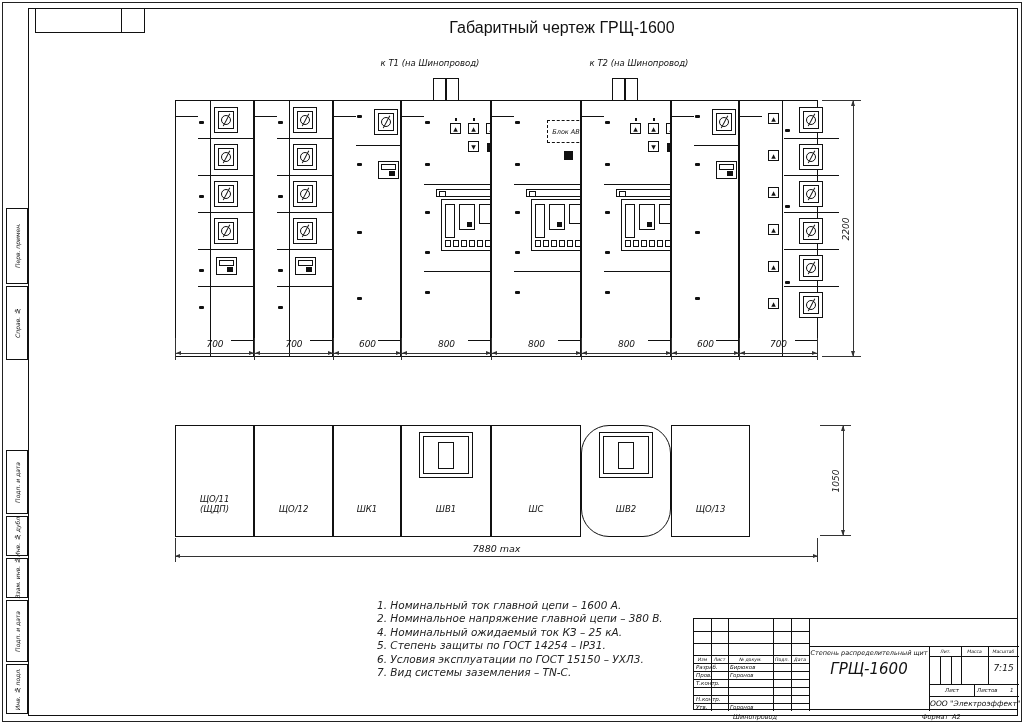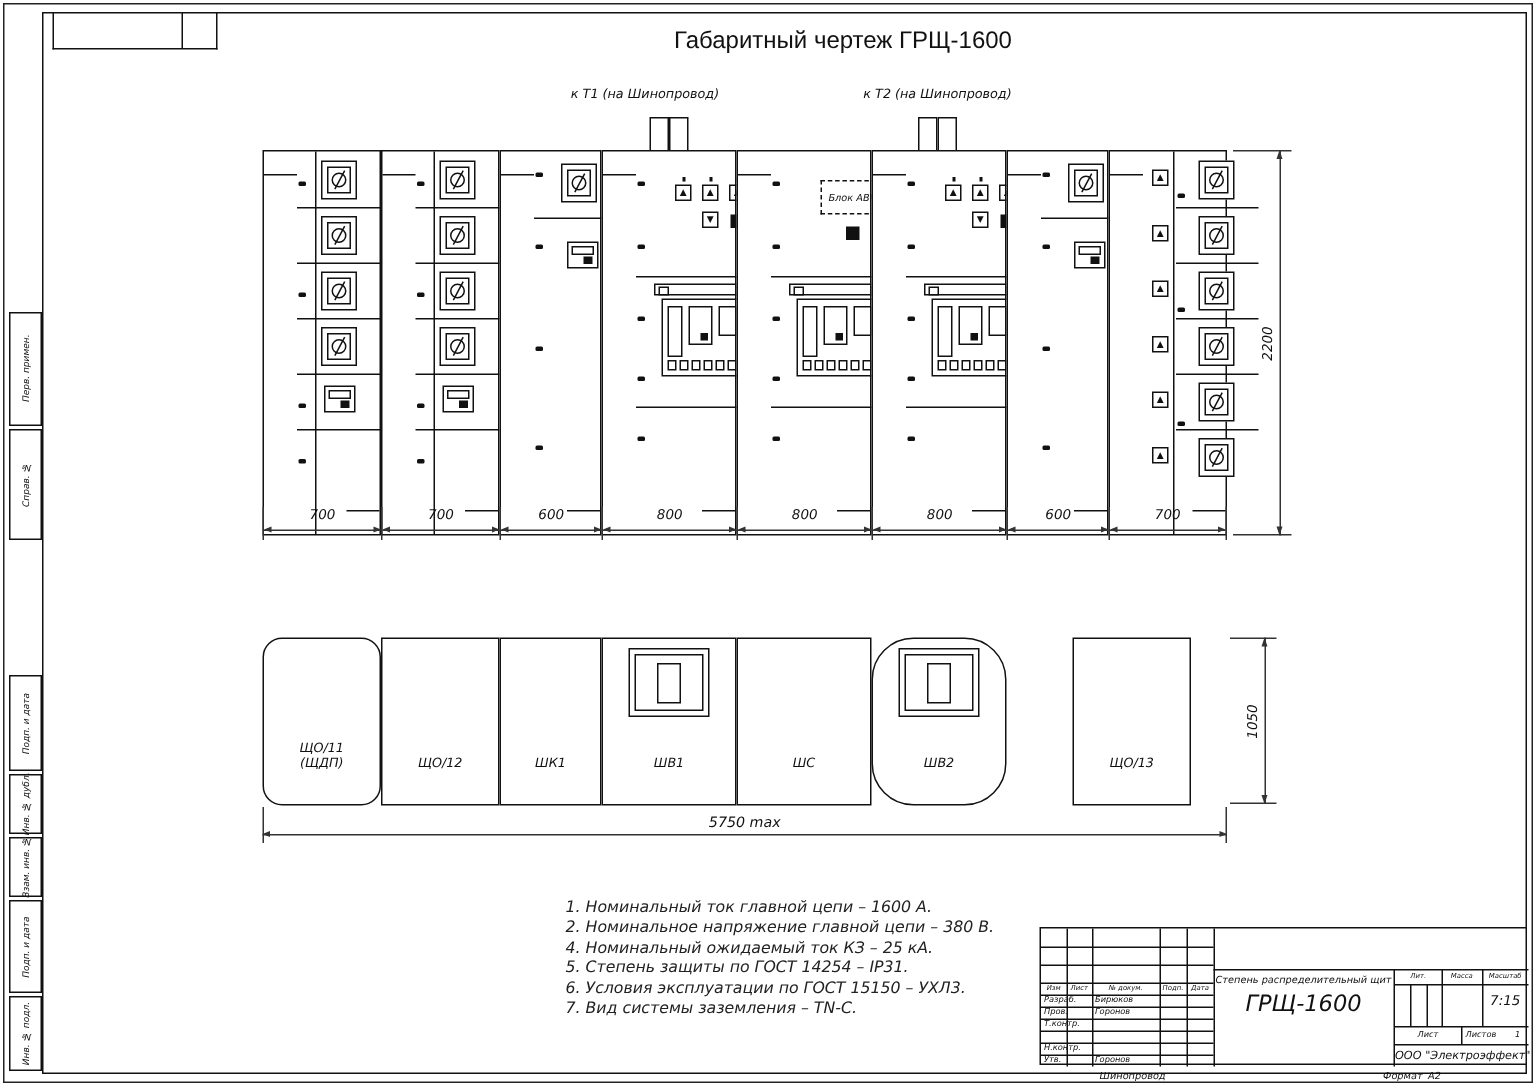--- a/index.html
+++ b/index.html
@@ -116,21 +116,21 @@
         <span>Подп. и дата</span>
       </div>
       <div class="sidecell" style="top: 664px; height: 50px;">
         <span>Инв. № подл.</span>
       </div>
     </div>
 
   <div class="sheet-title">Габаритный чертеж ГРЩ-1600</div>
 
   <div class="flbl" style="left:430px">к Т1 (на Шинопровод)</div>
-  <div class="flbl" style="left:625px">к Т2 (на Шинопровод)</div>
+  <div class="flbl" style="left:639px">к Т2 (на Шинопровод)</div>
   <div class="stub" style="left:433px"></div>
   <div class="stub" style="left:446px"></div>
   <div class="stub" style="left:612px"></div>
   <div class="stub" style="left:625px"></div>
 
   <div class="front" id="front">
       <div class="panel" style="width: 79px;">
         <div class="vent t">
           <span></span>
           <span></span>
@@ -533,21 +533,21 @@
 
   <div class="extl" style="left:822px;top:100px;width:39px"></div>
   <div class="extl" style="left:822px;top:356px;width:39px"></div>
   <div class="vdim" style="left:853px;top:100px;height:257px">
     <span class="vnum">2200</span>
     <i class="aru"></i>
     <i class="ard"></i>
   </div>
 
   <div class="plan" id="plan">
-      <div class="pcell" style="width: 79px; border-radius: 13px;">
+      <div class="pcell" style="width: 79px;">
         <div class="plabel">
           <span>ЩО/11</span>
           <span>(ЩДП)</span>
         </div>
       </div>
       <div class="pcell" style="width: 79px;">
         <div class="plabel">
           <span>ЩО/12</span>
         </div>
       </div>
@@ -574,39 +574,39 @@
       <div class="pcell" style="width: 90px; border-radius: 28px;">
         <div class="fp">
           <div class="fpin">
             <div class="fpc"></div>
           </div>
         </div>
         <div class="plabel">
           <span>ШВ2</span>
         </div>
       </div>
-      <div class="pcell" style="width: 79px; margin-left: 44px;">
+      <div class="pcell" style="width: 79px;">
         <div class="plabel">
           <span>ЩО/13</span>
         </div>
       </div>
     </div>
 
   <div class="extl" style="left:820px;top:425px;width:31px"></div>
   <div class="extl" style="left:820px;top:535px;width:31px"></div>
   <div class="vdim" style="left:843px;top:425px;height:111px">
     <span class="vnum">1050</span>
     <i class="aru"></i>
     <i class="ard"></i>
   </div>
 
   <div class="vl" style="left:175px;top:538px;height:24px;background:#333"></div>
   <div class="vl" style="left:817px;top:538px;height:24px;background:#333"></div>
   <div class="hdim" style="left:175px;top:556px;width:643px">
-    <span class="hnum">5750 max</span>
+    <span class="hnum">7880 max</span>
     <i class="arl"></i>
     <i class="arr"></i>
   </div>
 
   <div class="notes">
     <div>1. Номинальный ток главной цепи – 1600 А.</div>
     <div>2. Номинальное напряжение главной цепи – 380 В.</div>
     <div>4. Номинальный ожидаемый ток КЗ – 25 кА.</div>
     <div>5. Степень защиты по ГОСТ 14254 – IP31.</div>
     <div>6. Условия эксплуатации по ГОСТ 15150 – УХЛ3.</div>

